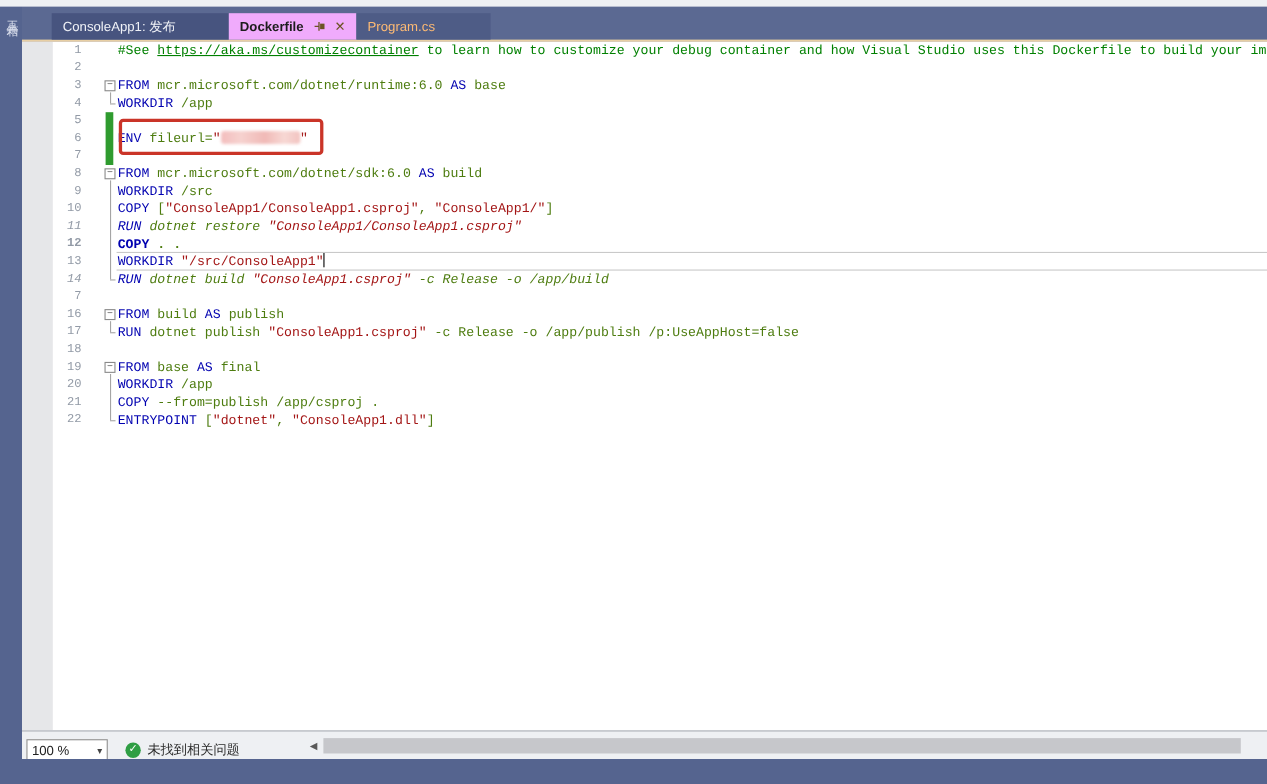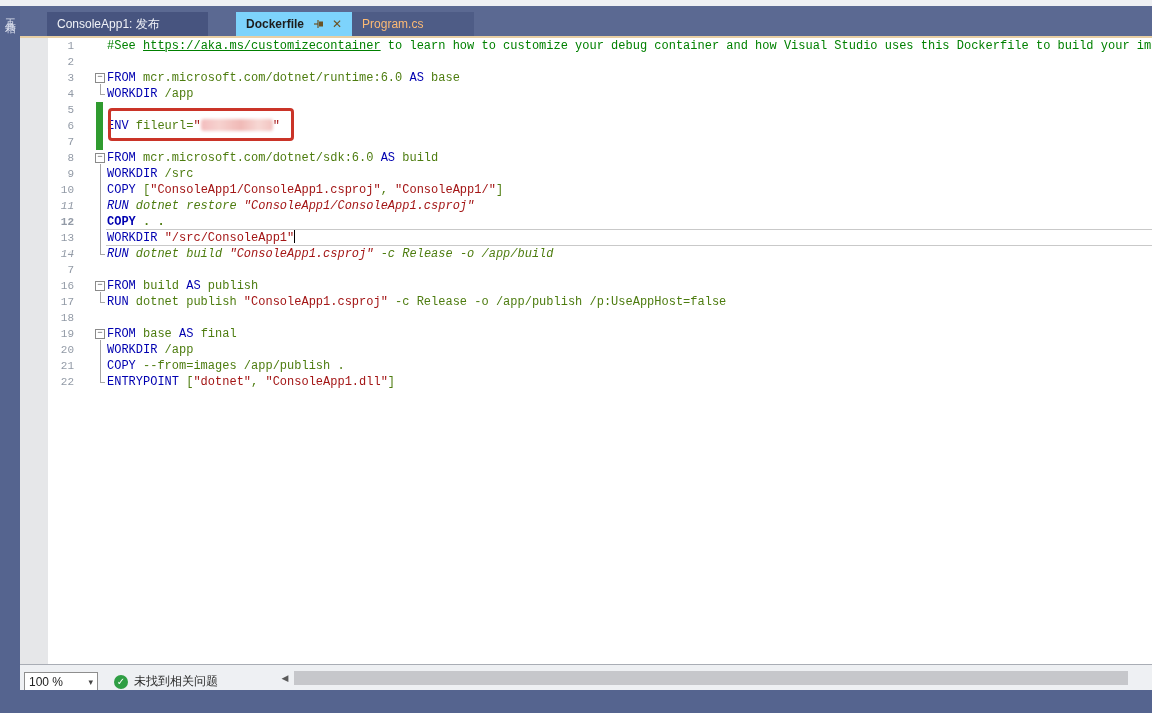--- a/index.html
+++ b/index.html
@@ -9,21 +9,21 @@
   .top-strip{position:absolute;left:0;top:0;width:1152px;height:6px;background:#eef0f3;}
   
   .left-rail{position:absolute;left:0;top:6px;width:20px;height:707px;background:#55648f;}
   .left-rail .vert{display:block;margin:4px auto 0;writing-mode:vertical-rl;text-orientation:upright;
           color:#d7dcea;font-size:11px;letter-spacing:2px;}
   
   .tabstrip{position:absolute;left:20px;top:6px;width:1132px;height:30px;background:#5b6992;
           border-bottom:2px solid #e8cfa4;display:flex;align-items:flex-end;box-sizing:content-box;padding-left:27px;}
   .tab{height:24px;display:flex;align-items:center;padding:0 10px;font-size:12px;white-space:nowrap;box-sizing:border-box;}
   .tab-1{background:#47547f;color:#f0f2f7;width:161px;}
-  .tab-2{background:#7dd3fc;color:#1d1d1d;font-weight:bold;margin-left:28px;}
+  .tab-2{background:#f0abfc;color:#1d1d1d;font-weight:bold;}
   .tab-3{background:#4e5c86;color:#fdba74;width:122px;}
   .tab .tab-label{pointer-events:none;}
   .tab .pin{margin-left:9px;display:inline-flex;}
   .tab .close{margin-left:7px;color:#6b5324;font-weight:normal;font-size:12px;line-height:12px;}
   
   .editor{position:absolute;left:20px;top:38px;width:1132px;height:626px;background:#fff;overflow:hidden;}
   .margin-indicator{position:absolute;left:0;top:0;width:28px;height:100%;background:#e6e7e9;}
   .code-row{position:absolute;left:0;right:0;height:16px;line-height:16px;
           font-family:"Liberation Mono",monospace;font-size:12px;}
   .ln{position:absolute;left:28px;width:26px;text-align:right;color:#929aa6;font-size:11px;}
@@ -175,21 +175,21 @@
           <span class="ln">19</span>
           <span class="foldbox">−</span>
           <span class="code-text"><span class="tok-keyword">FROM</span><span class="tok-plain"> base </span><span class="tok-keyword">AS</span><span class="tok-plain"> final</span></span>
         </div>
         <div class="code-row" style="top: 304px;">
           <span class="ln">20</span>
           <span class="code-text"><span class="tok-keyword">WORKDIR</span><span class="tok-plain"> /app</span></span>
         </div>
         <div class="code-row" style="top: 320px;">
           <span class="ln">21</span>
-          <span class="code-text"><span class="tok-keyword">COPY</span><span class="tok-plain"> --from=images /app/publish .</span></span>
+          <span class="code-text"><span class="tok-keyword">COPY</span><span class="tok-plain"> --from=publish /app/csproj .</span></span>
         </div>
         <div class="code-row" style="top: 336px;">
           <span class="ln">22</span>
           <span class="code-text"><span class="tok-keyword">ENTRYPOINT</span><span class="tok-plain"> [</span><span class="tok-string">"dotnet"</span><span class="tok-plain">, </span><span class="tok-string">"ConsoleApp1.dll"</span><span class="tok-plain">]</span></span>
         </div>
       </div>
     <div id="overlays">
         <div class="curline" style="top: 191px; height: 17px;"></div>
         <div class="change-bar" style="top: 64px; height: 48px;"></div>
         <div class="red-box" style="left: 88px; top: 70px; width: 186px; height: 33px;"></div>

